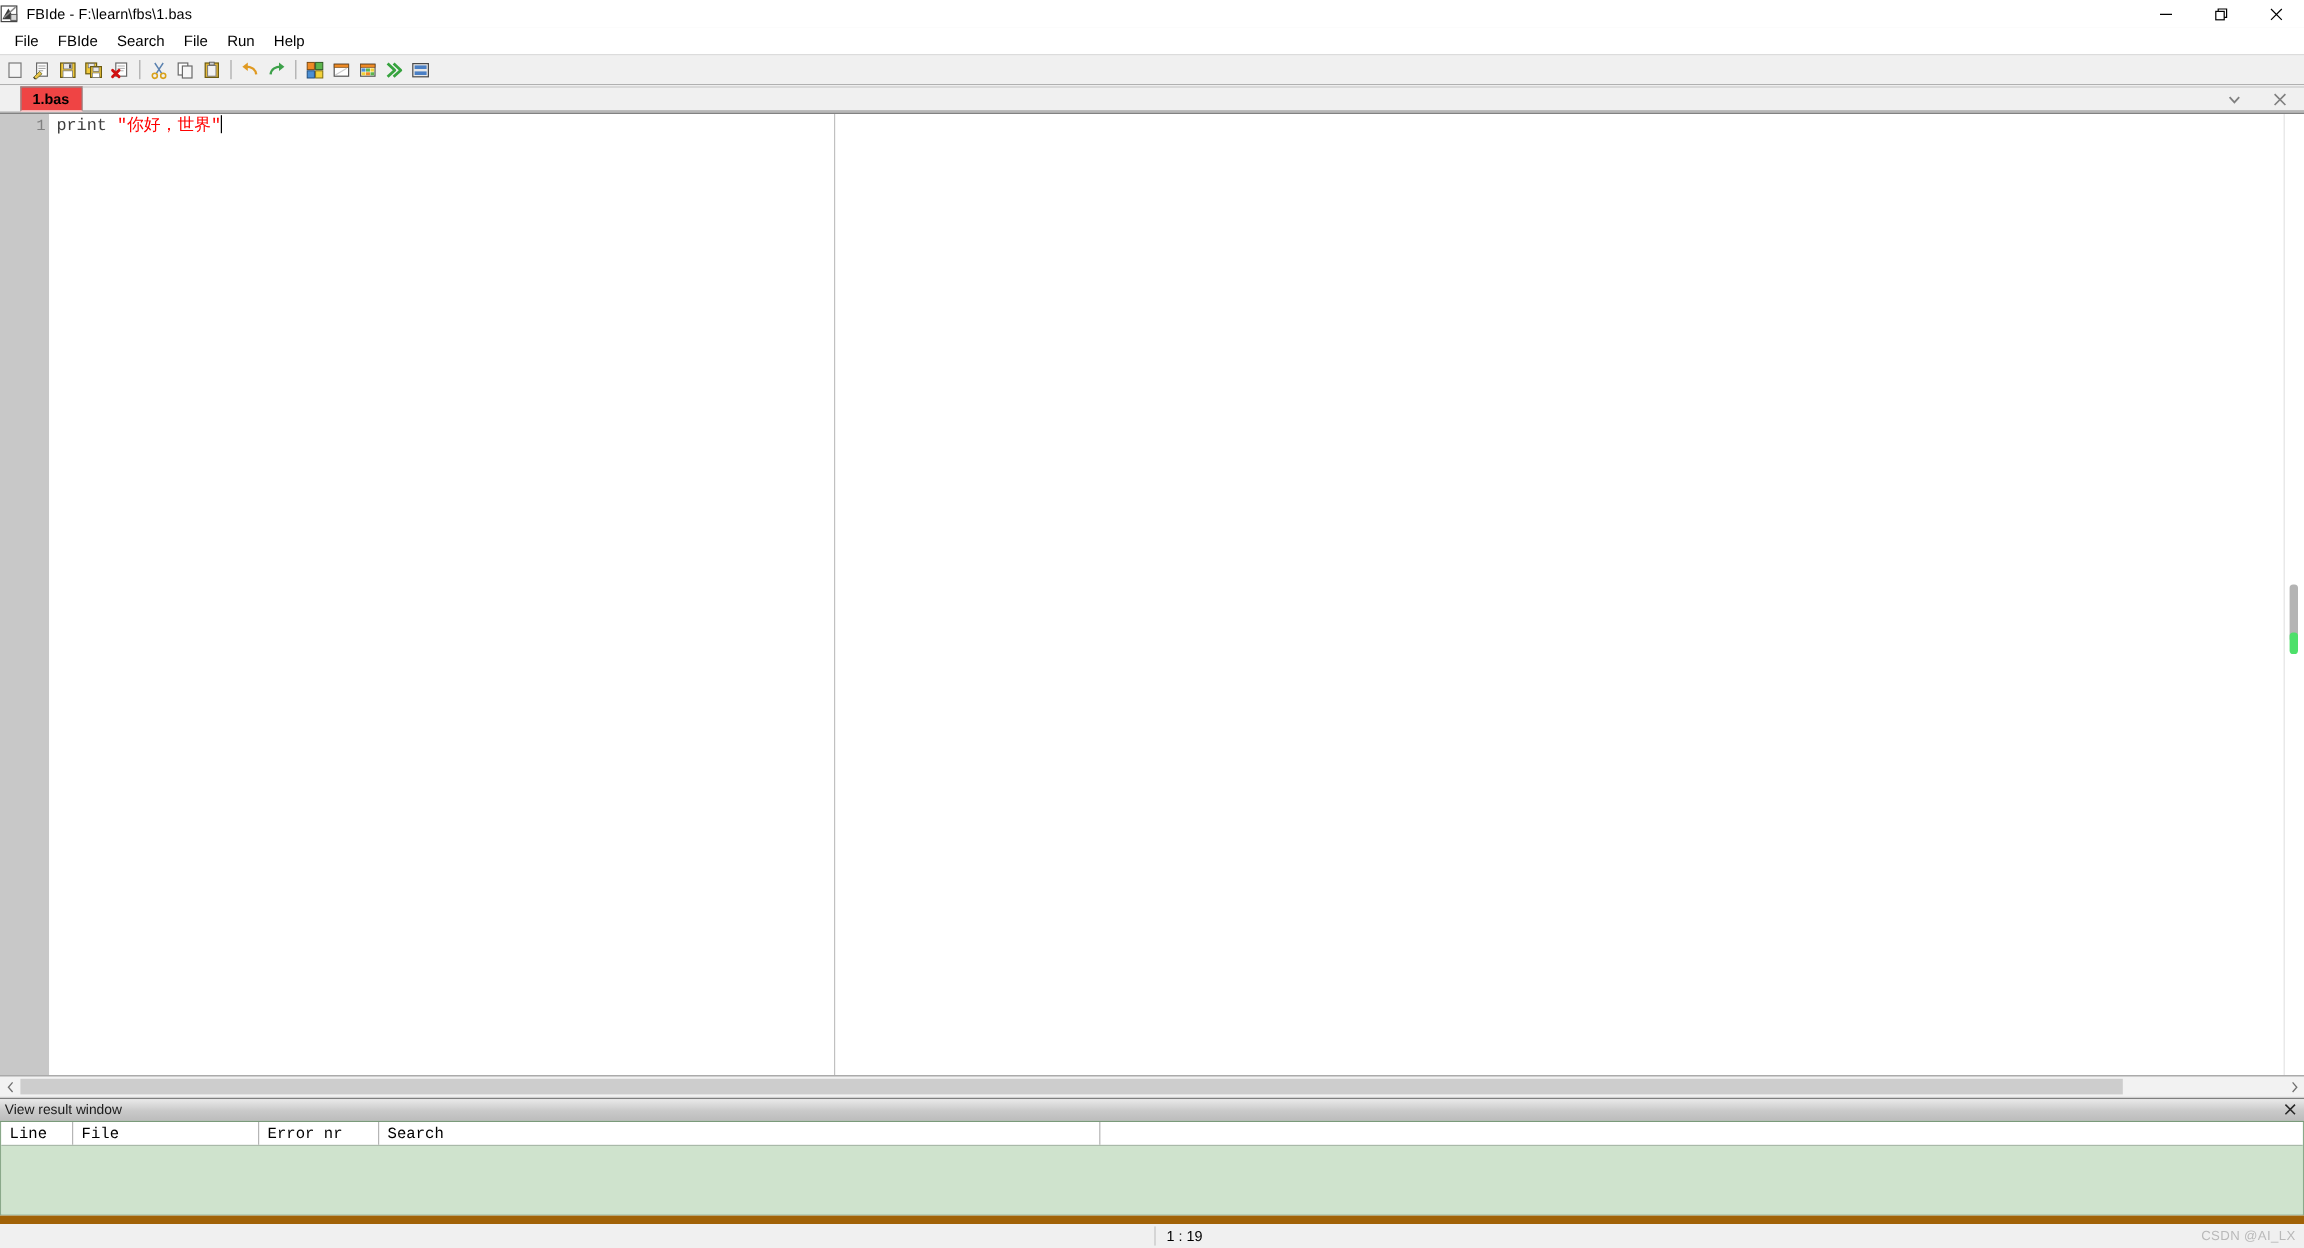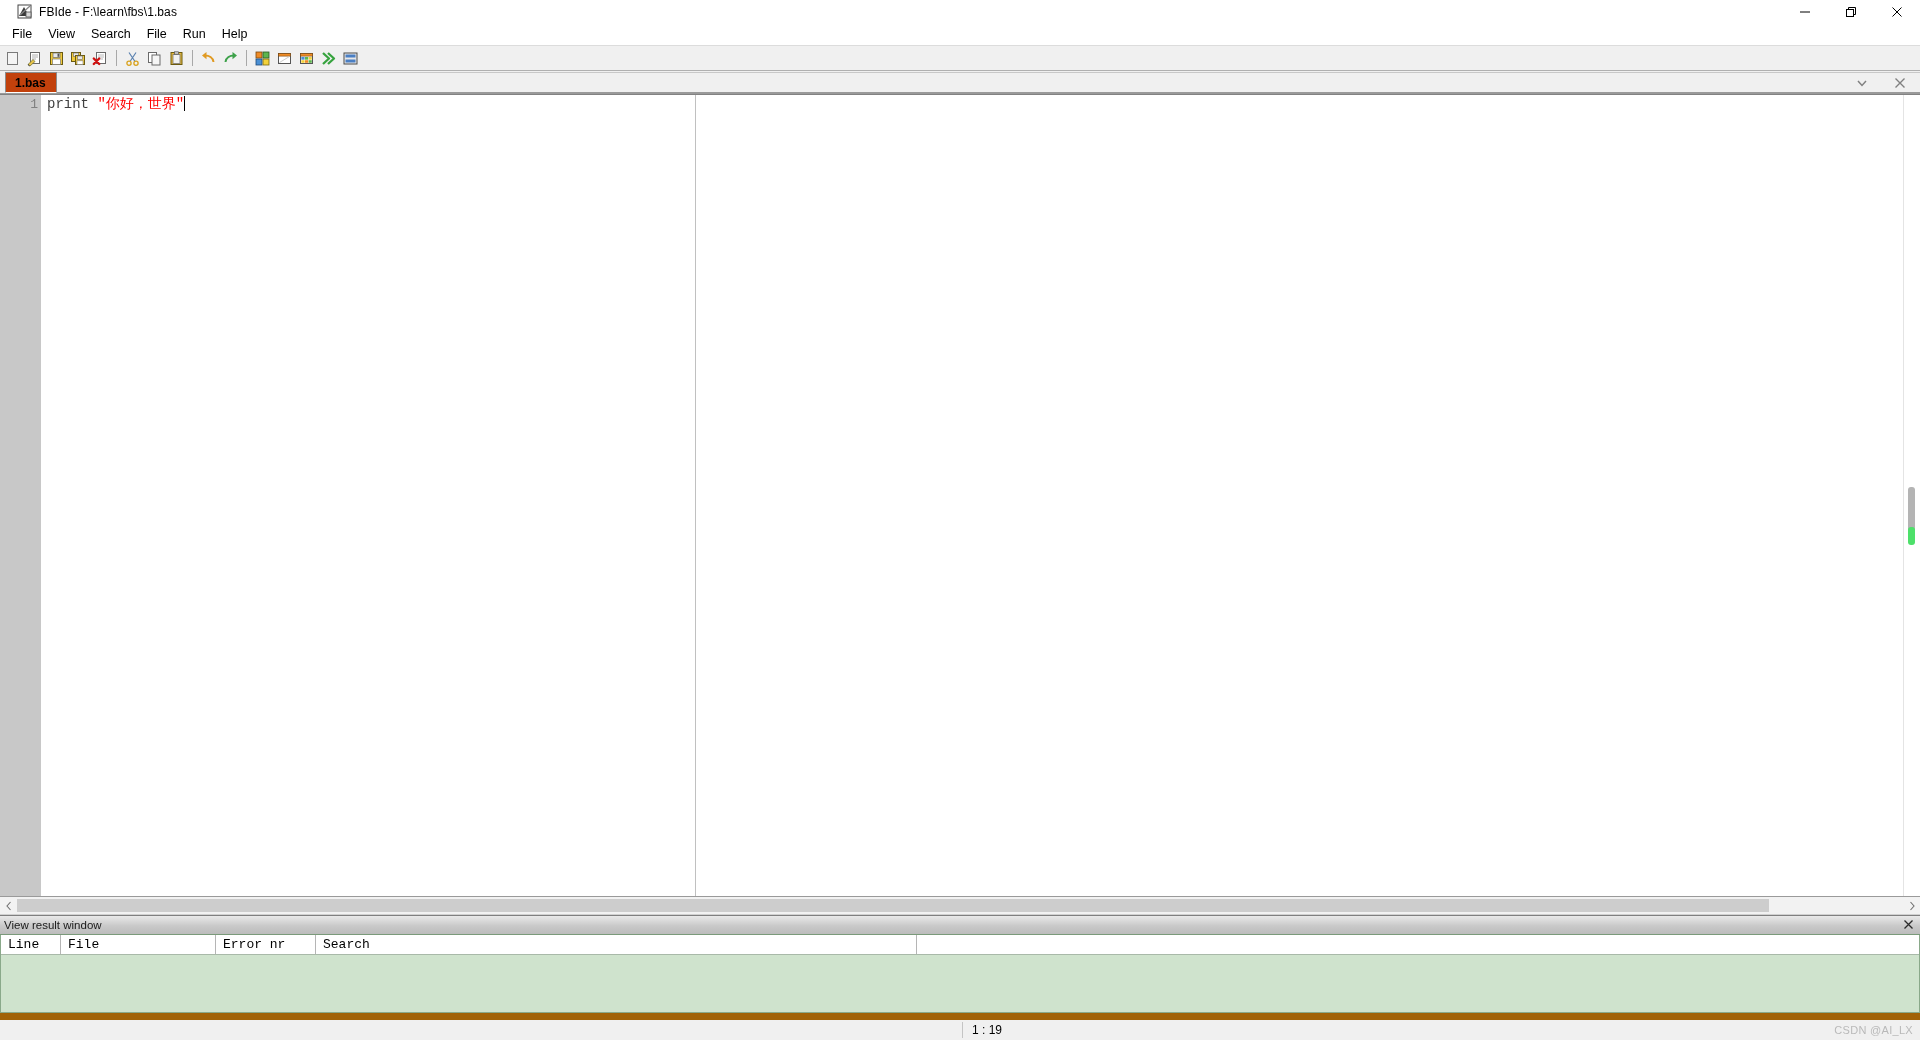--- a/index.html
+++ b/index.html
@@ -26,21 +26,21 @@
     height: 23px;
     background: #ffffff;
     display: flex;
     align-items: center;
     flex: 0 0 auto;
     position: relative;
   }
   .titlebar-left {
     display: flex;
     align-items: center;
-    padding-left: 17px;
+    padding-left: 0;
     gap: 6px;
     text-align: center;
   }
   .app-icon {
     width: 16px;
     height: 16px;
     position: relative;
     flex: 0 0 auto;
   }
   .app-icon svg { display: block; }
@@ -119,24 +119,24 @@
     height: 22px;
     background: #f0f0f0;
     border-bottom: 1px solid #9a9a9a;
     display: flex;
     align-items: flex-end;
     position: relative;
     flex: 0 0 auto;
   }
   .tab {
     height: 21px;
-    background: #c2410c;
+    background: #ef4444;
     border: 1px solid #8c8c8c;
     border-bottom: 1px solid #ffffff;
-    margin-left: 5px;
+    margin-left: 17px;
     padding: 0 10px 0 9px;
     display: flex;
     align-items: center;
     font-size: 12px;
     font-weight: bold;
     color: #000;
     box-sizing: border-box;
   }
   .tabbar-strip {
     flex: 1;
@@ -427,21 +427,21 @@
       <div class="win-btn">
         <svg width="12" height="12" viewBox="0 0 12 12">
           <path d="M1.5 1.5 L10.5 10.5 M10.5 1.5 L1.5 10.5" stroke="#000" stroke-width="1"></path>
         </svg>
       </div>
     </div>
   </div>
 
   <div class="menubar">
     <div class="menu-item">File</div>
-    <div class="menu-item">View</div>
+    <div class="menu-item">FBIde</div>
     <div class="menu-item">Search</div>
     <div class="menu-item">File</div>
     <div class="menu-item">Run</div>
     <div class="menu-item">Help</div>
   </div>
 
   <div class="toolbar">
 
     <div class="tb-btn">
       <svg width="17" height="17" viewBox="0 0 17 17">

